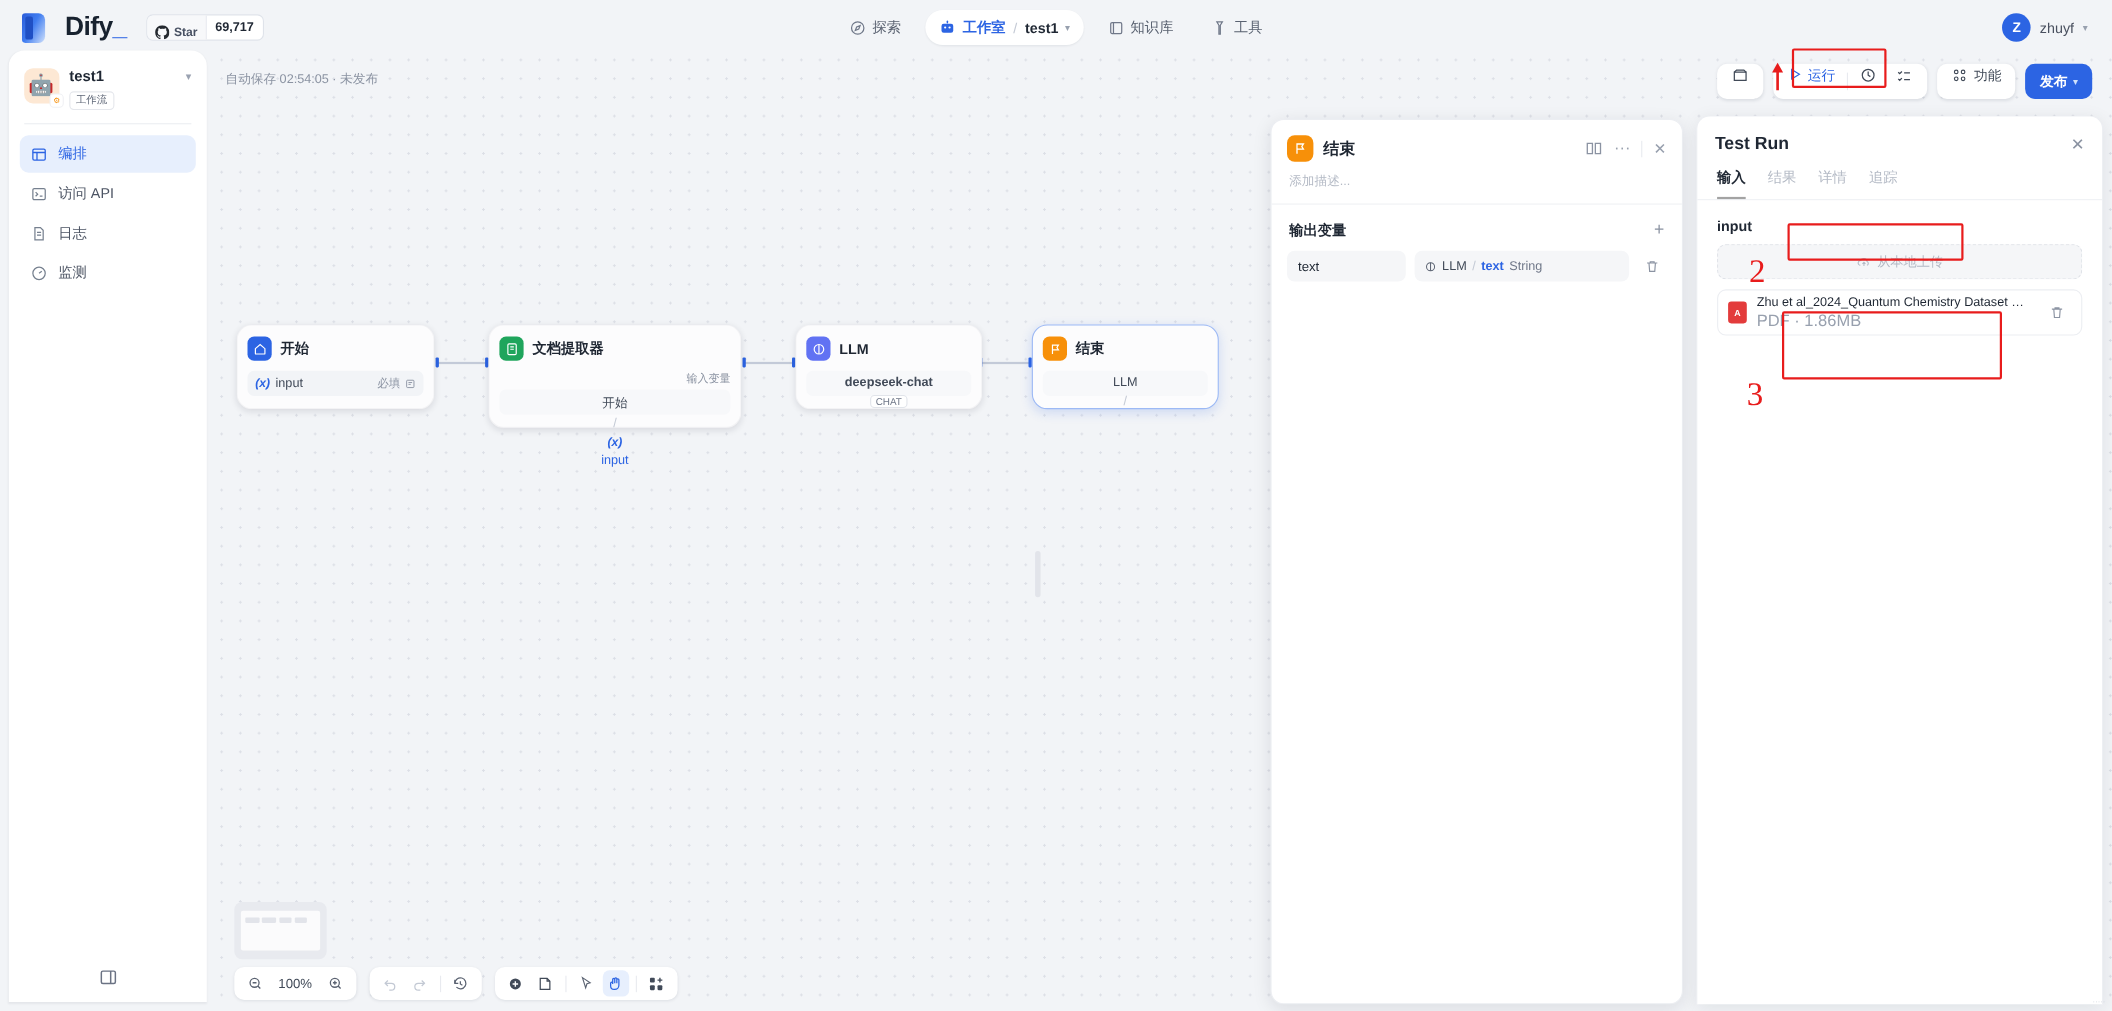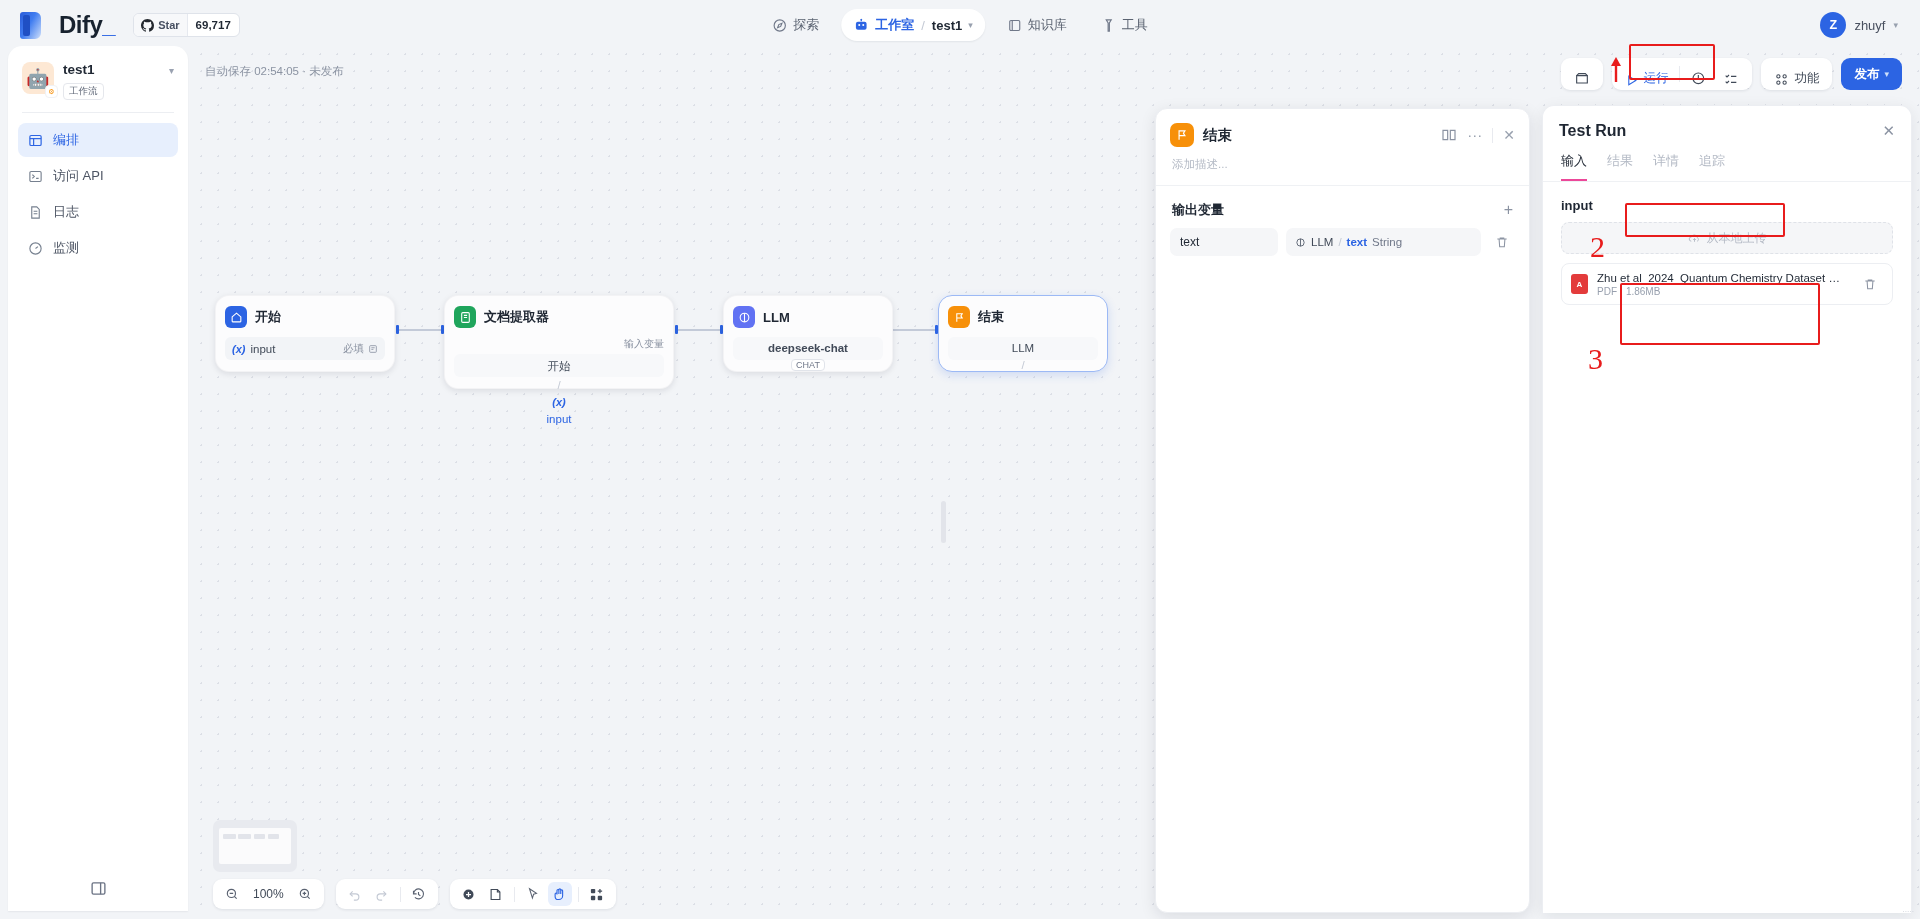--- a/index.html
+++ b/index.html
@@ -25,21 +25,21 @@
   .logo-mark::after {
     content:""; position:absolute; left:3px; top:3px; width:7px; height:21px;
     background:#1f4fc4; border-radius:2px;
   }
   .logo-text { font-size: 24px; font-weight: 700; color: #18222f; letter-spacing:-.5px; margin-left:14px;}
   .logo-text .u { color:#2c64e3; }
   .star-chip {
     display:flex; align-items:center; margin-left:14px; height:24px;
     border:1px solid #dfe3ea; border-radius:6px; overflow:hidden; background:#fff;
   }
-  .star-chip .left { display:flex; align-items:center; gap:4px; padding:0 7px 0 7px; height:100%; background:#f7f8fa;}
+  .star-chip .left { display:flex; align-items:flex-end; gap:4px; padding:0 7px 0 7px; height:100%; background:#f7f8fa;}
   .star-chip .left span { font-size:11px; font-weight:700; color:#475062; }
   .star-chip .right { padding:0 8px; font-size:11.5px; font-weight:600; color:#1f2733; height:100%; display:flex;align-items:center; border-left:1px solid #e6e9ef;}
   .gh { width:13px; height:13px; display:block; }
 
   .nav-center {
     position:absolute; left:50%; transform:translateX(-50%);
     display:flex; align-items:center; gap:10px;
   }
   .nav-item {
     display:flex; align-items:center; gap:6px; height:32px; padding:0 12px;
@@ -94,21 +94,21 @@
     background-image: radial-gradient(#dcdfe6 1px, transparent 1px);
     background-size: 17px 17px;
   }
   .autosave { position:absolute; top:18px; left:12px; font-size:11.5px; color:#8b93a2; }
 
   
   .canvas-tools { position:absolute; top:12px; right:18px; display:flex; align-items:center; gap:9px; }
   .tool-pill { background:#fff; border-radius:9px; box-shadow:0 1px 3px rgba(16,24,40,.09);
      height:32px; display:flex; align-items:center; padding:0 6px; gap:2px;}
   .tool-btn { height:26px; min-width:26px; padding:0 7px; border-radius:7px; display:flex;
-     align-items:flex-end; justify-content:center; gap:5px; font-size:12.5px; color:#414a58; cursor:pointer;}
+     align-items:flex-start; justify-content:center; gap:5px; font-size:12.5px; color:#414a58; cursor:pointer;}
   .tool-btn.accent { color:#2c64e3; }
   .tool-vsep { width:1px; height:16px; background:#e8eaef; margin:0 2px; }
   .publish-btn { height:32px; background:#2c64e3; color:#fff; border-radius:9px; font-size:12.5px;
      font-weight:600; display:flex; align-items:center; gap:5px; padding:0 13px; cursor:pointer;}
 
   
   .node {
     position:absolute; background:#fcfcfd; border-radius:14px;
     box-shadow:0 2px 6px rgba(16,24,40,.10); padding:10px 9px 11px 9px;
     border:1px solid rgba(16,24,40,.04);
@@ -157,37 +157,37 @@
   .panel-run {
     position:absolute; top:105px; right:8px; width:370px; height:808px;
     background:#fff; border-radius:12px 12px 0 0; box-shadow:0 4px 16px rgba(16,24,40,.08);
     border:1px solid #eceef2; border-bottom:none;
   }
   .pr-head { display:flex; align-items:center; padding:16px 16px 0 16px;}
   .pr-title { font-size:16px; font-weight:700; color:#1f2733;}
   .pr-close { margin-left:auto; color:#8b93a2; cursor:pointer; font-size:15px;}
   .pr-tabs { display:flex; gap:20px; padding:12px 18px 0 18px; border-bottom:1px solid #eff1f4;}
   .pr-tab { font-size:13px; color:#b4bac5; padding-bottom:9px; cursor:pointer;}
-  .pr-tab.active { color:#1f2733; font-weight:400; border-bottom:2px solid #ec4899;}
+  .pr-tab.active { color:#1f2733; font-weight:700; border-bottom:2px solid #a3a3a3;}
   .pr-body { padding:16px 18px 0 18px; }
   .pr-label { font-size:13px; font-weight:700; color:#1f2733; margin-bottom:9px;}
   .upload-zone {
     height:32px; border-radius:8px; background:#f5f6f8; border:1px dashed #dfe2e8;
     display:flex; align-items:center; justify-content:center; gap:6px;
     font-size:12px; color:#b4bac5; cursor:pointer;
   }
   .file-row {
     margin-top:9px; height:42px; border:1px solid #eceef2; border-radius:8px;
     display:flex; align-items:center; gap:9px; padding:0 9px; background:#fff;
   }
   .pdf-ico { width:17px;height:20px;border-radius:3px;background:#e33b3b;color:#fff;
      display:flex;align-items:center;justify-content:center;font-size:8px;font-weight:700;flex:none;}
   .file-meta { flex:1; min-width:0; }
   .file-name { font-size:11.5px; color:#1f2733; white-space:nowrap; overflow:hidden; text-overflow:ellipsis;}
-  .file-sub { font-size:10px; color:#98a0ae; margin-top:2px;}
+  .file-sub { font-size:15px; color:#98a0ae; margin-top:2px;}
   .run-btn {
     margin-top:14px; height:34px; background:#1c4ed8; border-radius:8px; color:#fff;
     display:flex; align-items:center; justify-content:center; font-size:13px; cursor:pointer;
   }
 
   
   .ann-box { position:absolute; border:2.5px solid #e81c1c; border-radius:2px; pointer-events:none; z-index:80;}
   .ann-num { position:absolute; color:#e81c1c; font-size:30px; font-weight:400;
      font-family:"Liberation Serif", serif; z-index:80; pointer-events:none;}
   .ann-arrow { position:absolute; z-index:80; pointer-events:none;}

